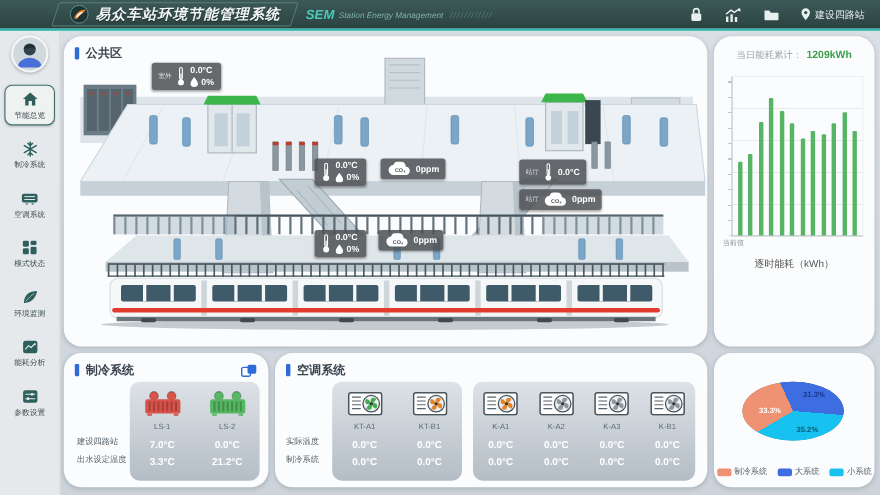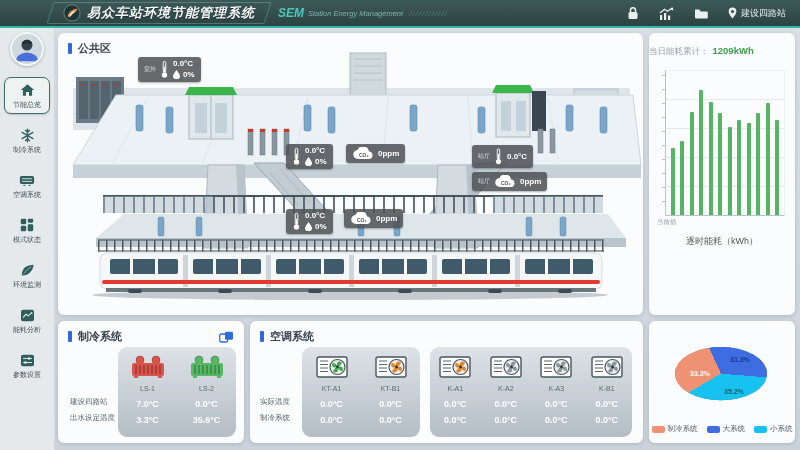--- a/index.html
+++ b/index.html
@@ -29,21 +29,21 @@
   .avatar{width:34px;height:34px;border-radius:50%;margin-top:4px;border:2px solid #f4f7f8;overflow:hidden;
           box-shadow:0 1px 3px rgba(0,0,0,.25);cursor:pointer;background:#cfd9de}
   nav{margin-top:11px;display:flex;flex-direction:column;gap:8px;align-items:center}
   .nav-item{width:46px;padding:4px 0 3px;display:flex;flex-direction:column;align-items:center;gap:2px;
             border:1px solid transparent;border-radius:7px;cursor:pointer}
   .nav-item.active{border-color:#3f6f6b;background:#eef3f2;box-shadow:0 1px 2px rgba(0,0,0,.18)}
   .nicon{height:16px;display:flex;align-items:center;justify-content:center;color:#2e5f5c}
   .nlabel{font-size:7px;color:#3d4f4f;white-space:nowrap}
 
   
-  .panel{position:absolute;background:#fbfcfd;border-radius:6px;box-shadow:0 1px 4px rgba(90,100,110,.28)}
+  .panel{position:absolute;background:#fbfcfd;border-radius:16px;box-shadow:0 1px 4px rgba(90,100,110,.28)}
   .ptitle{display:flex;align-items:center;gap:6px;padding:8px 10px 4px;font-size:11px;font-weight:bold;
           color:#3a4450;position:relative;z-index:5}
   .bullet{width:4px;height:11px;background:#2f6bd8;border-radius:1px;flex:none}
 
   .public{left:58px;top:33px;width:585px;height:282px;overflow:hidden}
   .station-svg{position:absolute;left:0;top:0;width:585px;height:282px;z-index:1}
 
   
   .chip{position:absolute;z-index:6;background:rgba(76,80,84,.85);border-radius:3px;color:#fff;display:flex;
         align-items:center;padding:3px 6px;gap:4px;box-shadow:0 1px 2px rgba(0,0,0,.3)}
@@ -57,21 +57,21 @@
   .chip-hallr-t{left:414px;top:112px}
   .chip-hallr-c{left:414px;top:139px}
   .chip-plat-t{left:228px;top:176px}
   .chip-plat-c{left:286px;top:176px}
 
   
   .energy{left:649px;top:33px;width:146px;height:282px}
   .rate-row{display:flex;align-items:baseline;justify-content:center;gap:6px;margin-top:12px}
   .rate-label{font-size:11.5px;font-weight:bold;color:#333}
   .rate-value{font-size:13px;font-weight:bold;color:#e63c35}
-  .total-row{display:flex;justify-content:flex-start;align-items:baseline;gap:4px;margin-top:12px}
+  .total-row{display:flex;justify-content:center;align-items:baseline;gap:4px;margin-top:12px}
   .total-label{font-size:8.5px;color:#98a1a9}
   .total-value{font-size:9.5px;font-weight:bold;color:#3aa04a}
   .chart-box{position:relative;margin:12px 10px 0 16px;height:146px;
              border-left:1px solid #b9c0c6;border-bottom:1px solid #b9c0c6;
              border-top:1px solid #eef0f2;border-right:1px solid #eef0f2;
              background:repeating-linear-gradient(to top,transparent 0 28px,#e6e9eb 28px 29px)}
   .chart-box::before{content:"";position:absolute;left:-4px;top:0;bottom:0;width:3px;
              background:repeating-linear-gradient(to top,transparent 0 13px,#b9c0c6 13px 14px)}
   .bars{position:absolute;inset:0;display:flex;align-items:flex-end;justify-content:space-between;padding:0 5px}
   .bar{width:4px;border-radius:1px 1px 0 0}
@@ -578,21 +578,21 @@
           </g>
           <rect x="4" y="21" width="4" height="2"></rect>
             <rect x="28" y="21" width="4" height="2"></rect>
         </svg>
       </div>
       <div class="cc-name">LS-1</div>
       <div class="cc-name">LS-2</div>
       <div class="cc-val">7.0°C</div>
       <div class="cc-val">0.0°C</div>
       <div class="cc-val">3.3°C</div>
-      <div class="cc-val">35.6°C</div>
+      <div class="cc-val">21.2°C</div>
     </div>
   </section>
 
   <section class="panel hvac">
     <div class="ptitle">
       <i class="bullet"></i>
       <span>空调系统</span>
     </div>
     <span class="row-label" style="left:10px;top:76px">实际温度</span>
     <span class="row-label" style="left:10px;top:92px">制冷系统</span>

